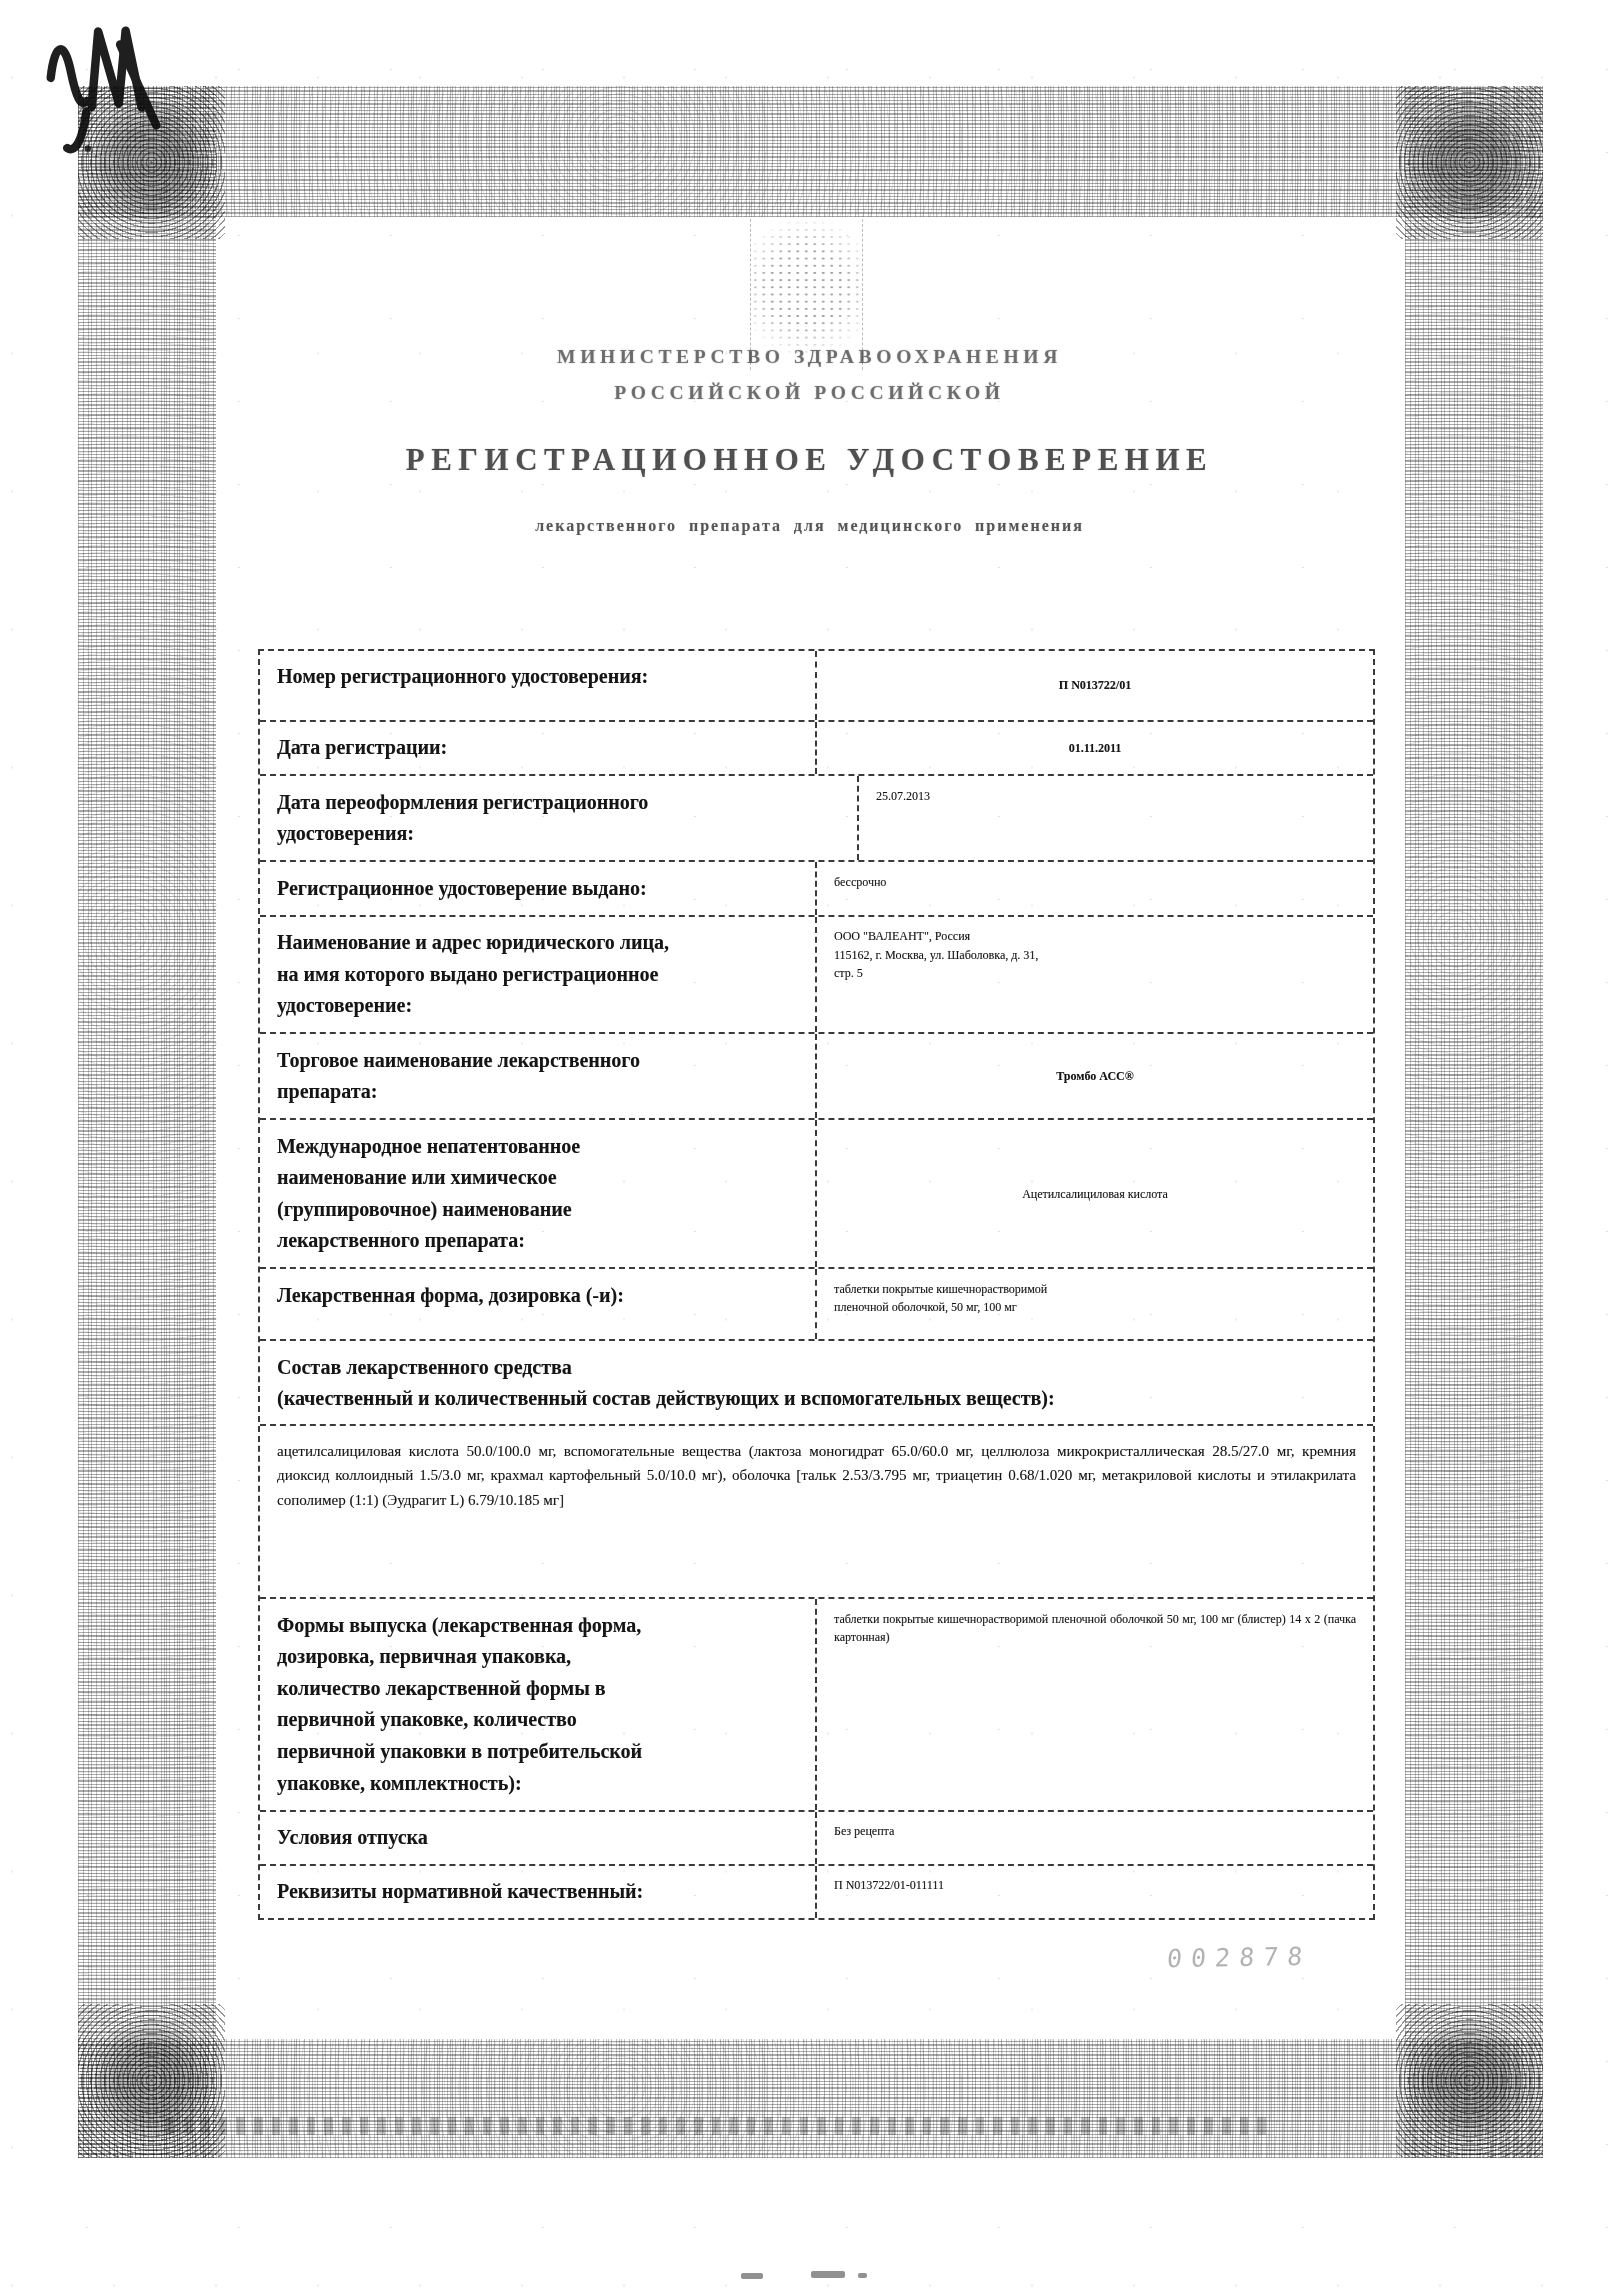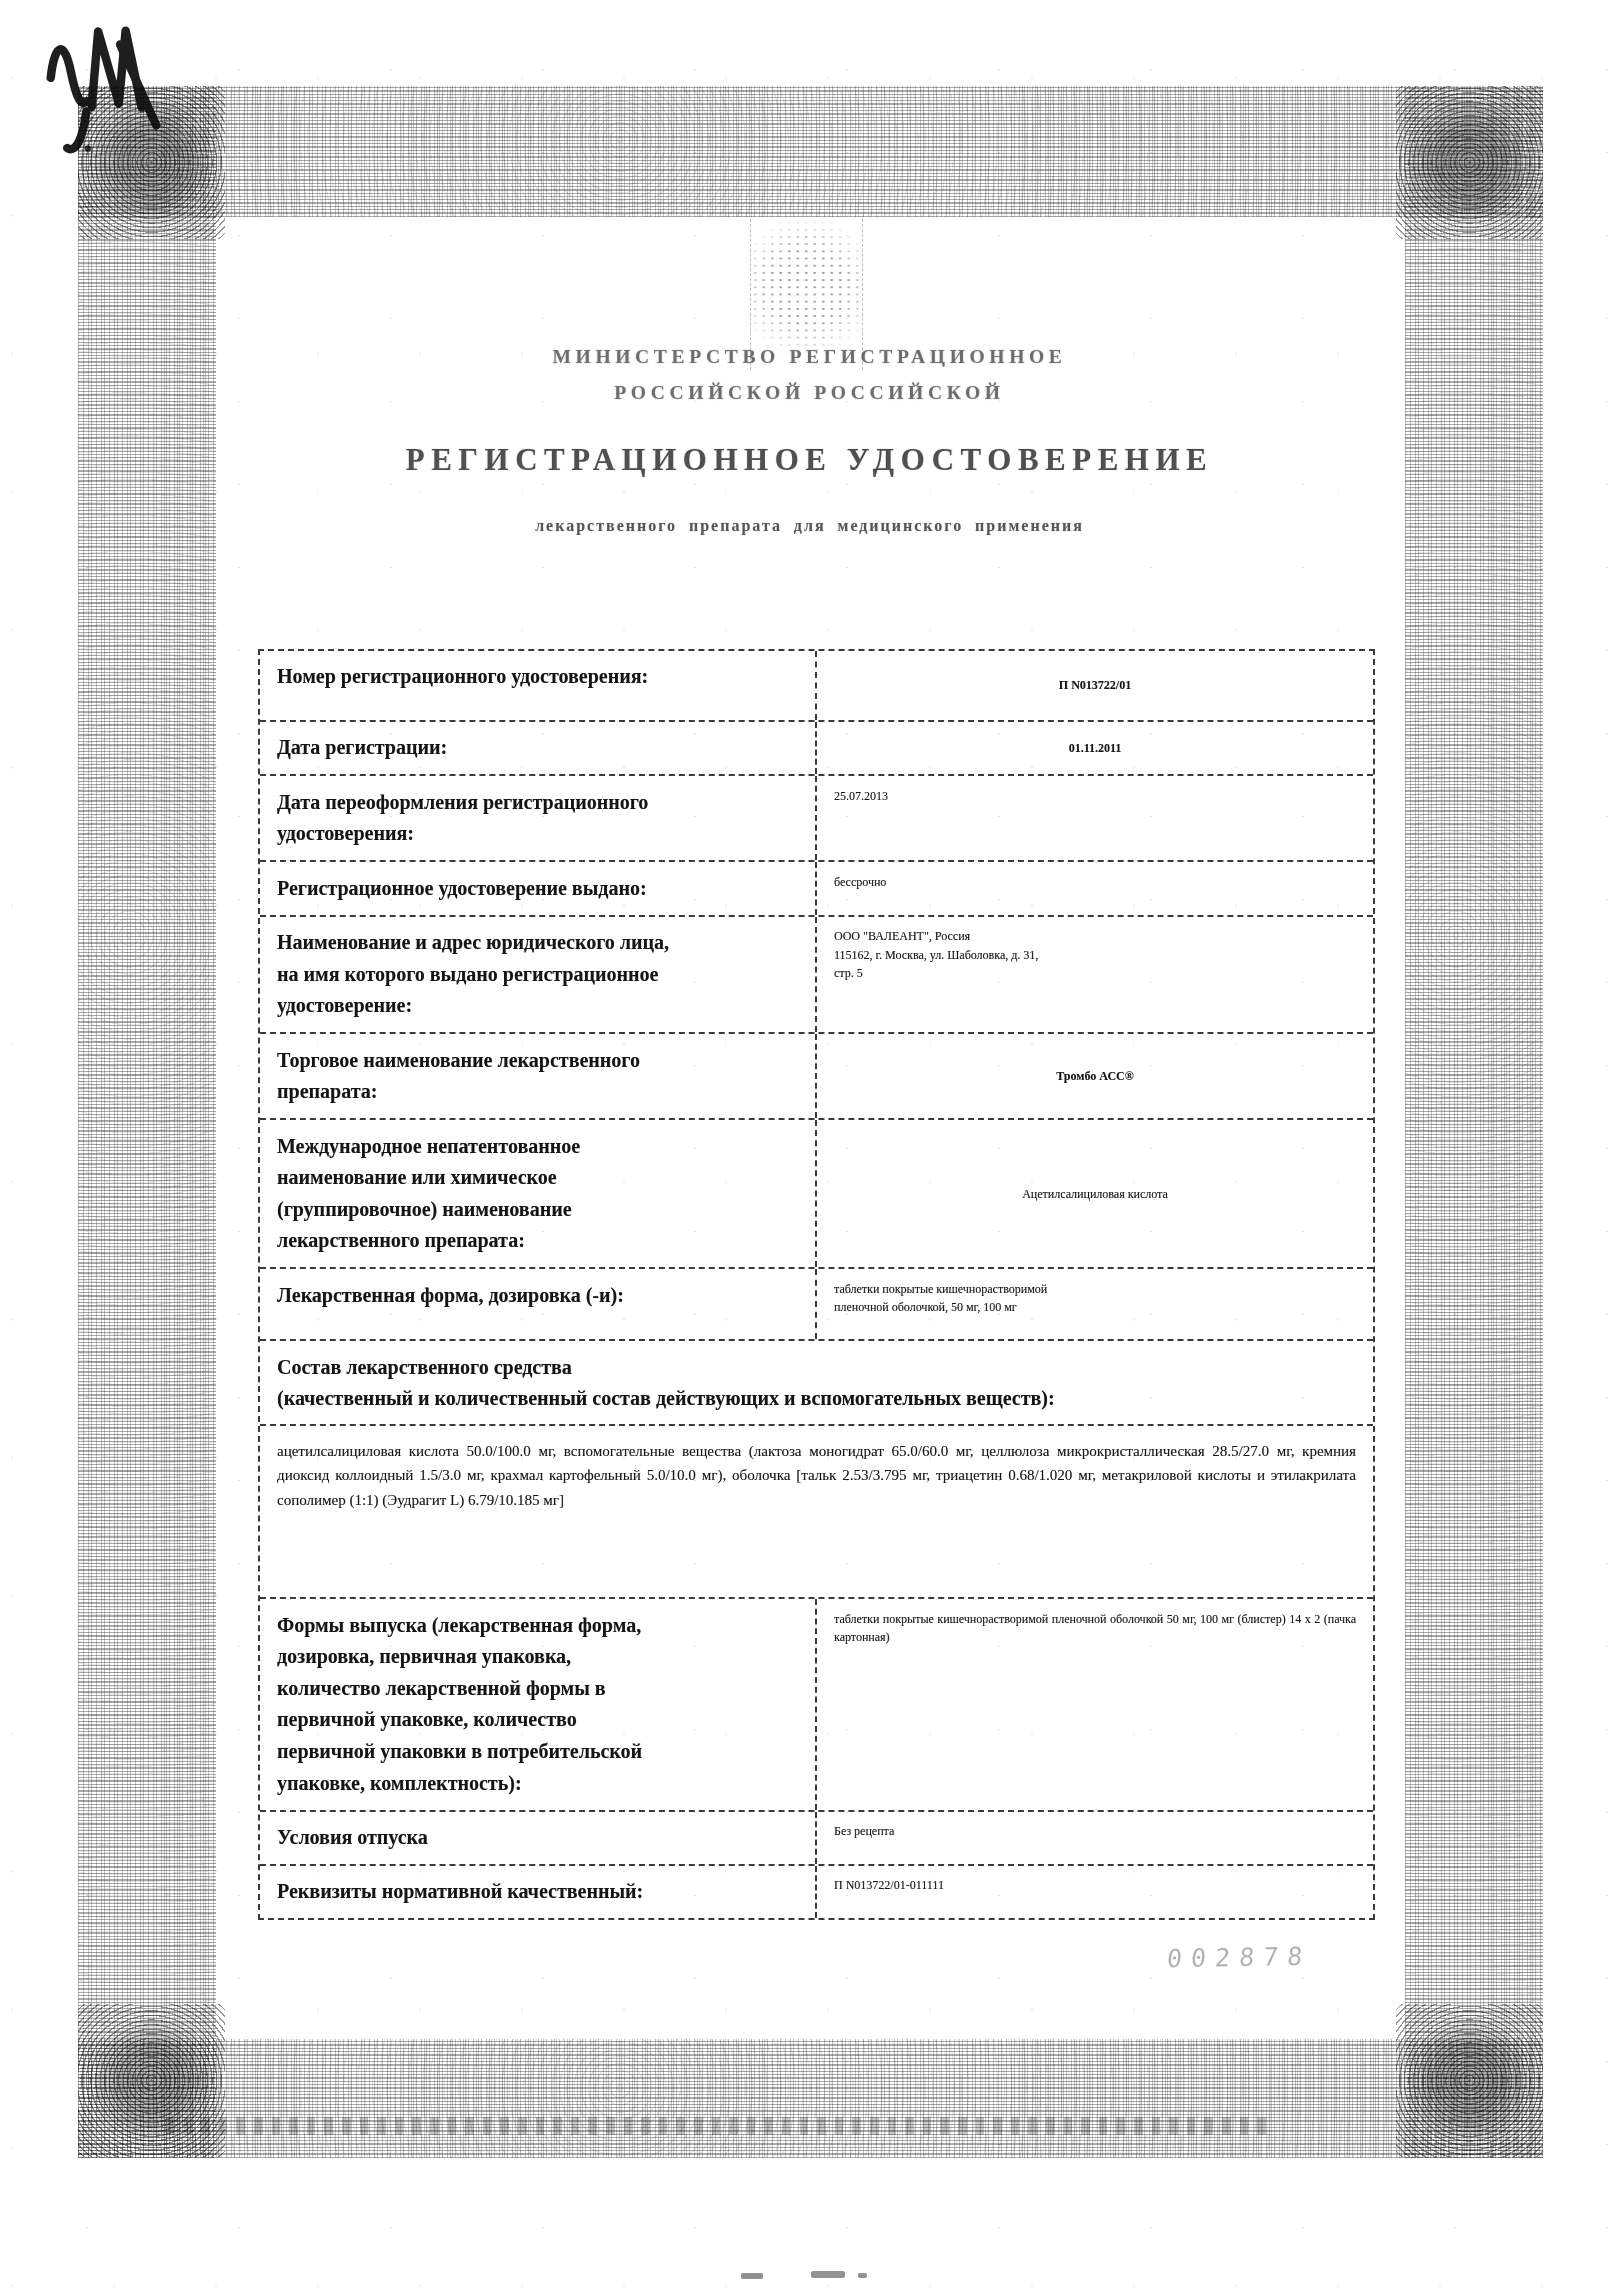--- a/index.html
+++ b/index.html
@@ -83,21 +83,21 @@
     white-space:pre-line;
   }
   .cell.val {
     flex:1 1 auto; border-left:2px dashed rgba(15,15,15,.82);
     font-size:12px; line-height:1.55; white-space:pre-line;
     display:flex; align-items:flex-start; justify-content:flex-start; text-align:left;
   }
   .val.v-mid    { align-items:center; }
   .val.v-center { justify-content:center; text-align:center; }
   .val.v-bold   { font-weight:bold; }
-  .r0 { min-height:69px; } .r1 { min-height:50px; } .r2 { min-height:75px; }
+  .r0 { min-height:69px; } .r1 { min-height:50px; } .r2 { min-height:75px;gap:42px; }
   .r3 { min-height:47px;  } .r4 { min-height:109px; } .r5 { min-height:77px; }
   .r6 { min-height:140px; } .r7 { min-height:72px; }
   .rc-h { min-height:78px; } .rc-b { min-height:173px; }
   .r8 { min-height:206px; } .r9 { min-height:47px; } .r10 { min-height:47px; }
   .trow.full { display:block; }
   .comp-header { font-weight:bold; font-size:20px; line-height:1.55; padding:10.4px 17px; white-space:pre-line; }
   .comp-body   { font-size:15px; line-height:1.62; padding:13px 17px; text-align:justify; }
   .val.v-justify { display:block; text-align:justify; }
   
   .serial {
@@ -131,21 +131,21 @@
       <path d="M97,152 L121,38 L139,152 L163,42 L173,162"></path>
       <path d="M152,62 L192,192"></path>
       <path d="M88,158 C78,198 64,220 52,210"></path>
     </g>
     <circle cx="96" cy="222" r="5" fill="#0d0d0d" opacity="0.8"></circle>
   </svg>
 
   <div class="emblem"></div>
 
   <div class="ministry">
-    <div>МИНИСТЕРСТВО РЕГИСТРАЦИОННОЕ</div>
+    <div>МИНИСТЕРСТВО ЗДРАВООХРАНЕНИЯ</div>
     <div>РОССИЙСКОЙ РОССИЙСКОЙ</div>
   </div>
 
   <h1 class="title">РЕГИСТРАЦИОННОЕ УДОСТОВЕРЕНИЕ</h1>
   <div class="subtitle">лекарственного препарата для медицинского применения</div>
 
   <div class="doc-table">
 
     <div class="trow r0">
       <div class="cell lbl">Номер регистрационного удостоверения:</div>

